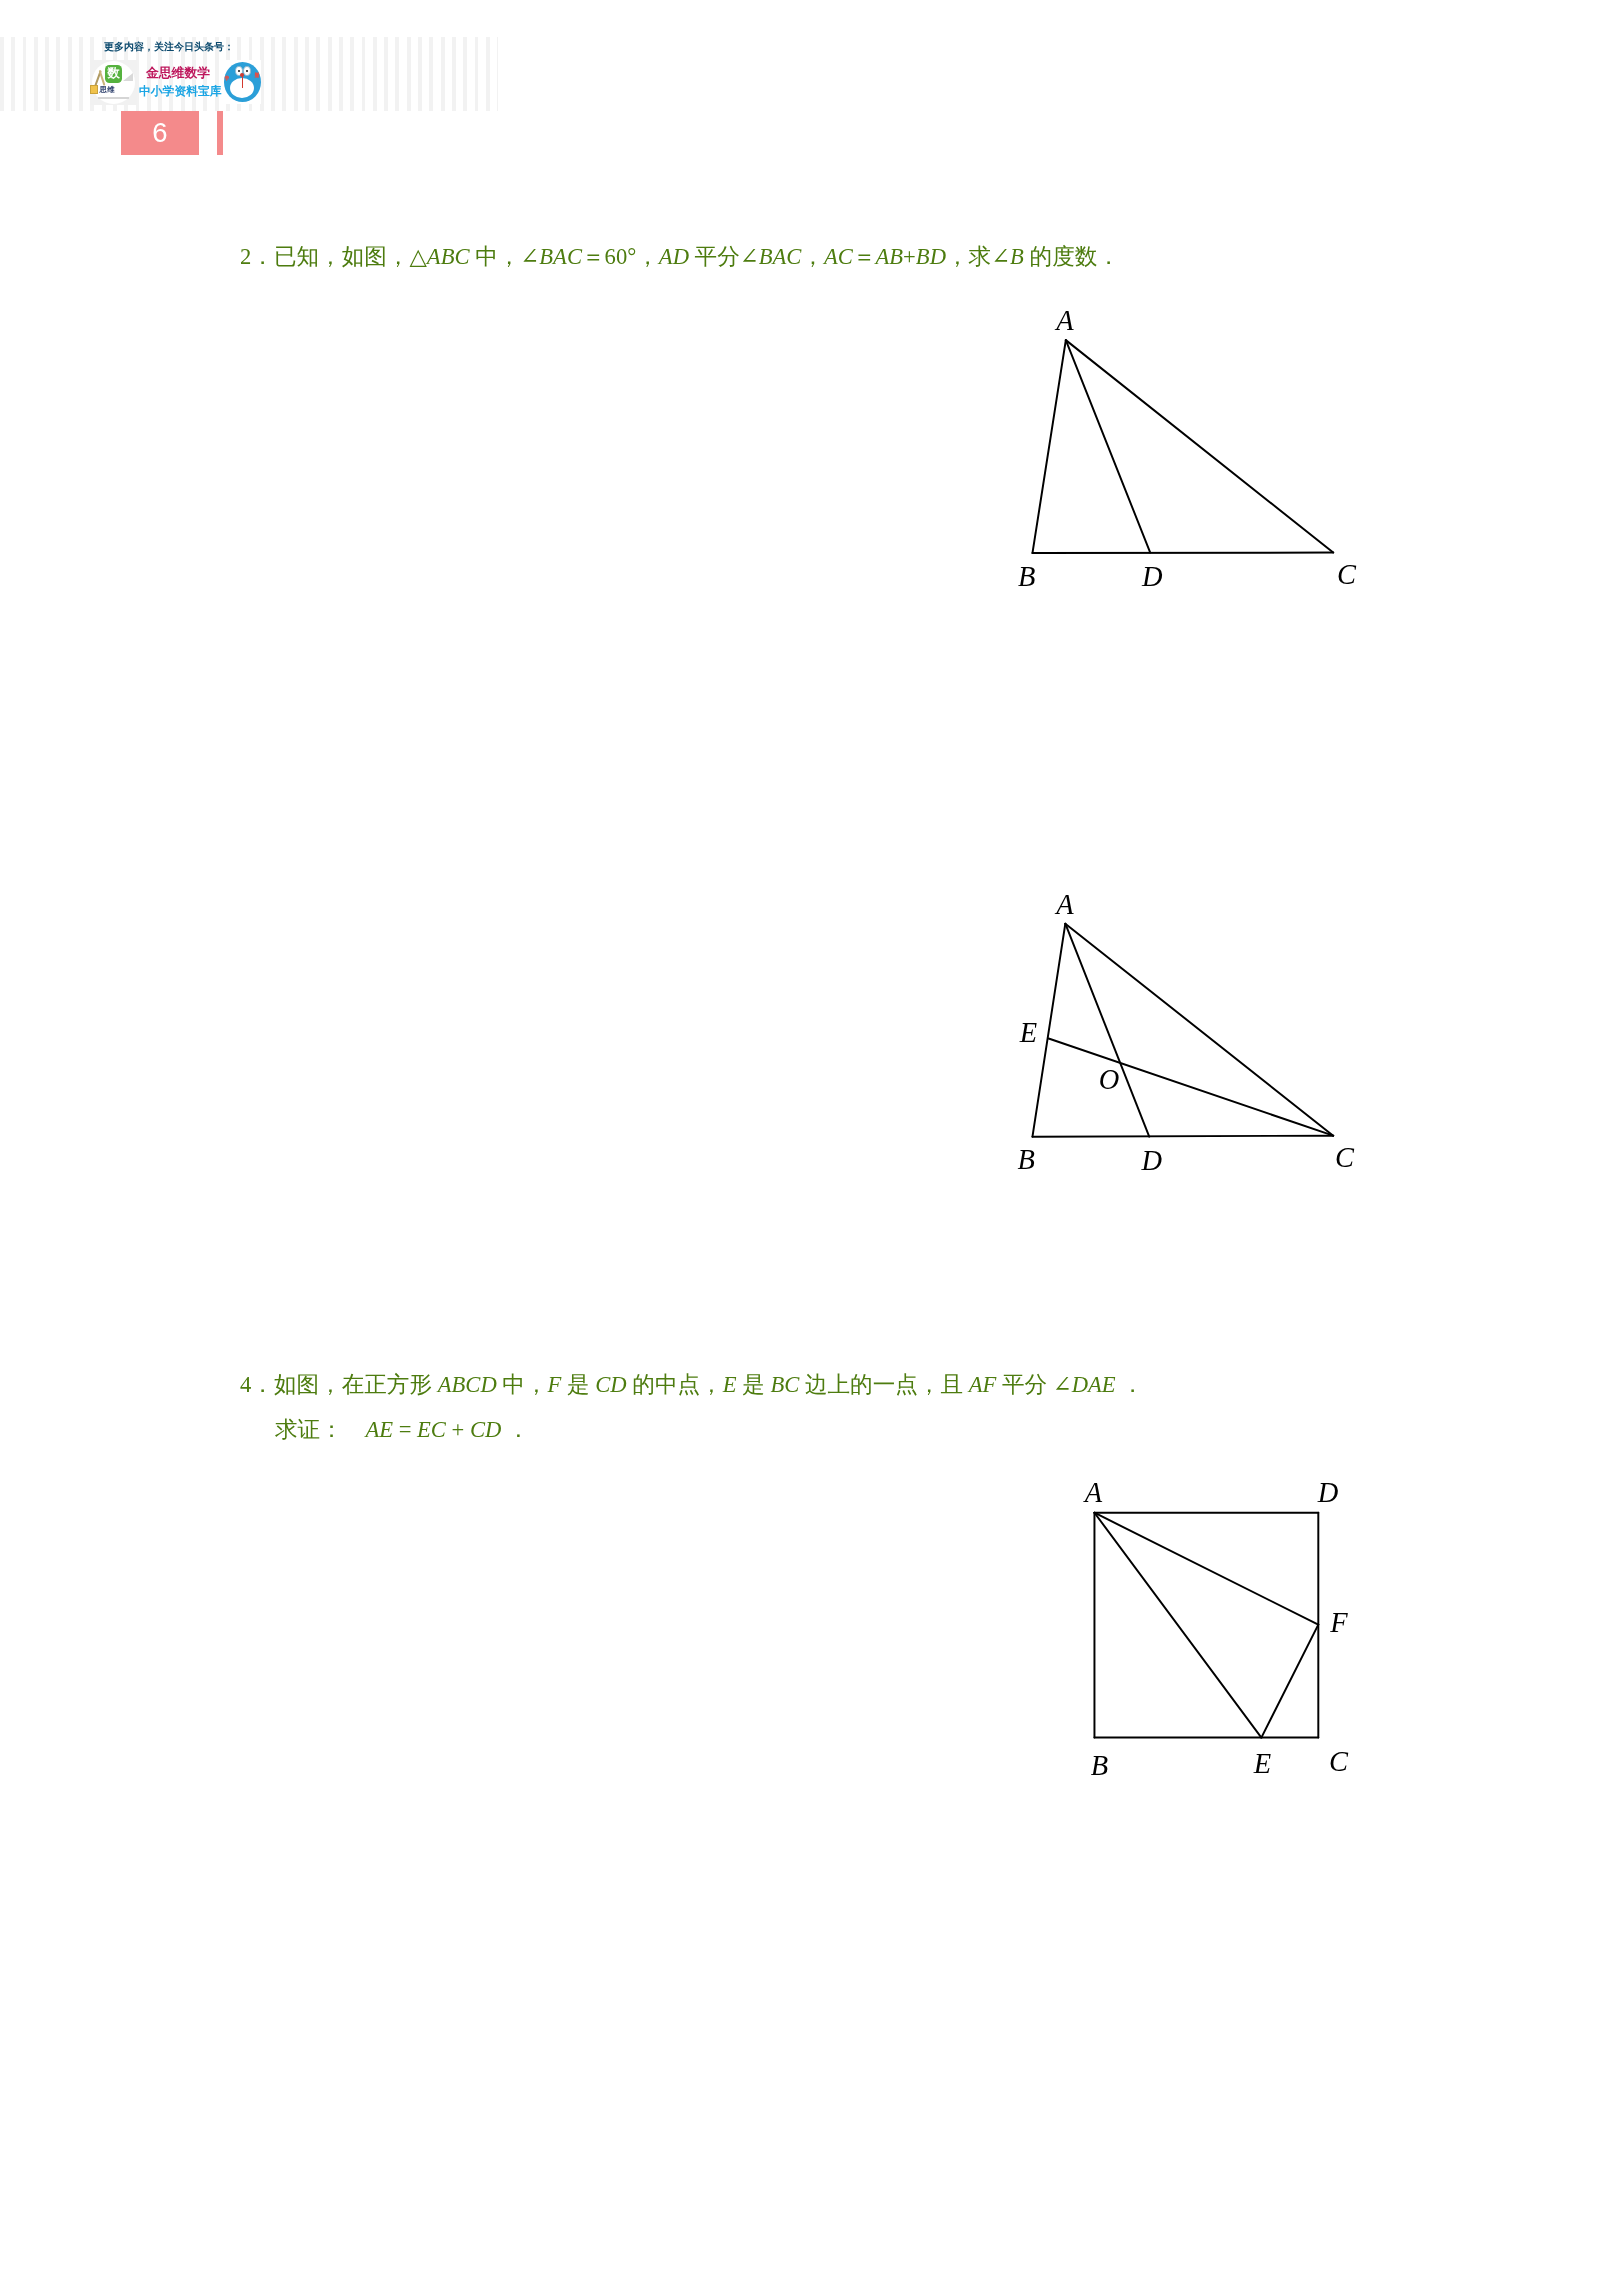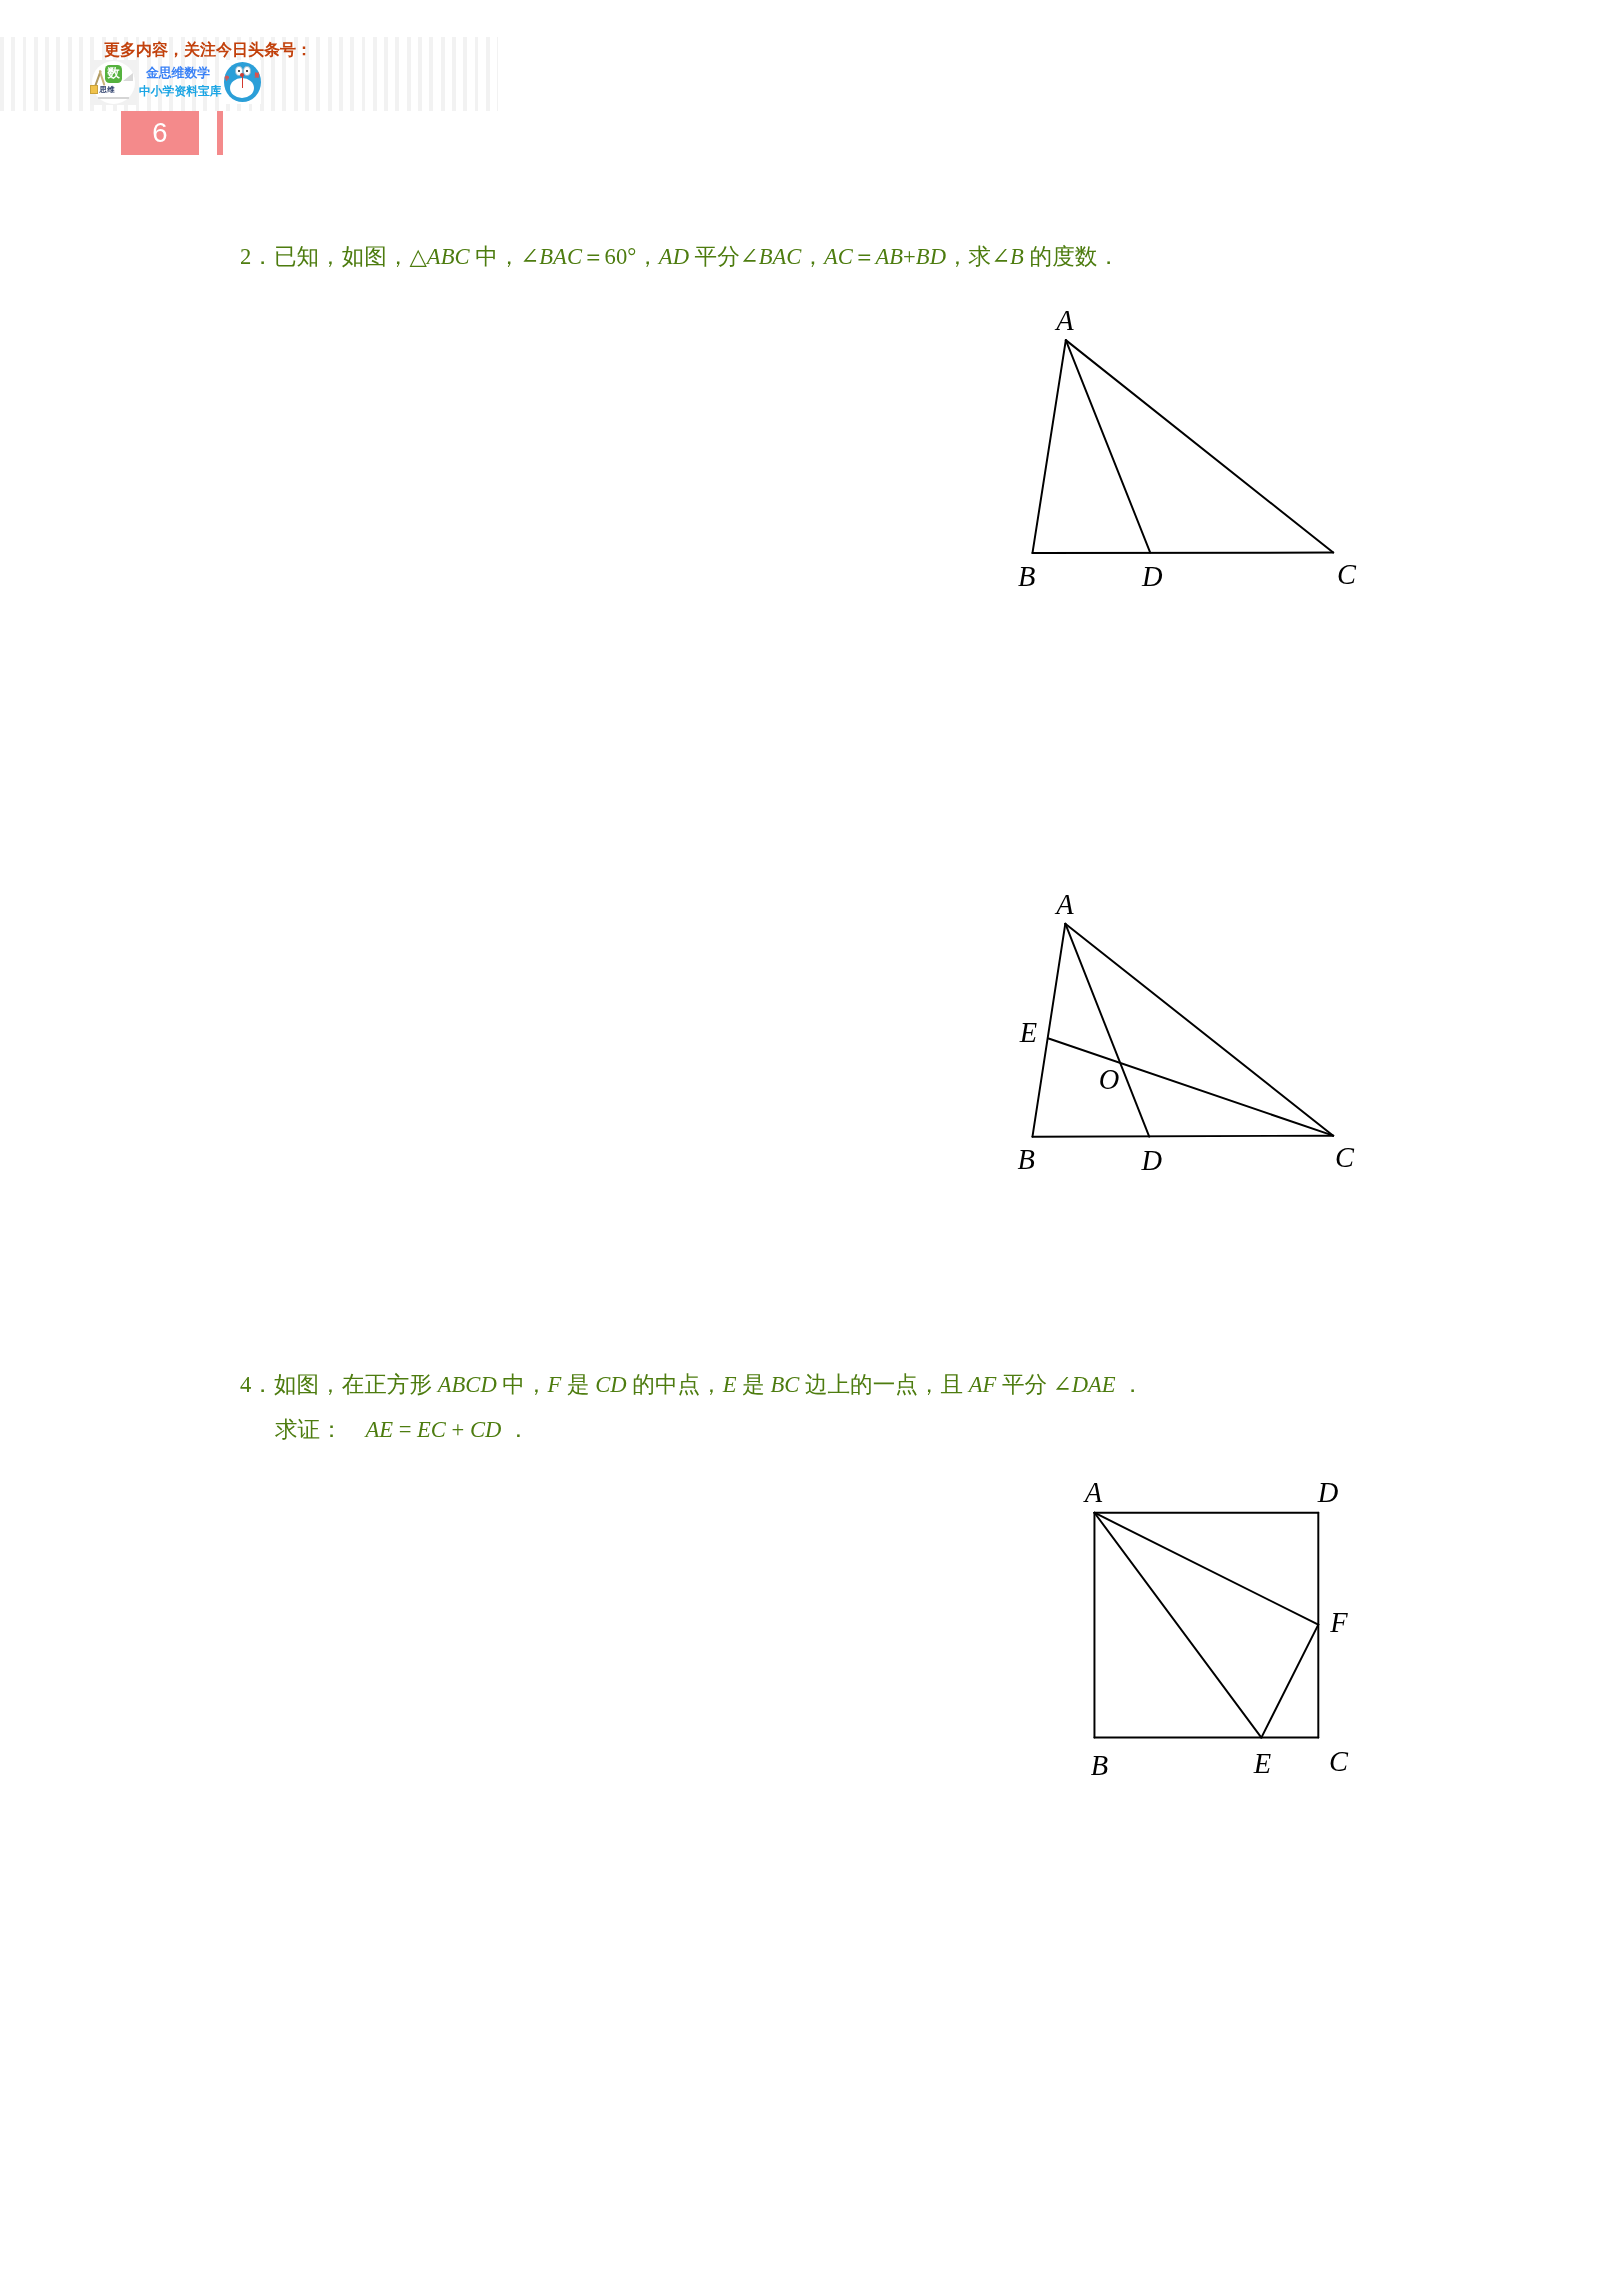--- a/index.html
+++ b/index.html
@@ -6,21 +6,21 @@
   .page{position:relative;width:1623px;height:2295px;background:#ffffff;overflow:hidden;
         font-family:"Liberation Serif","DejaVu Serif",serif;color:#000;}
 
   
   .stripes{position:absolute;left:0;top:37px;width:498px;height:74px;
            background:repeating-linear-gradient(90deg,#f2f2f2 0 3.9px,#ffffff 3.9px 11.3px);}
 
   
   .notice{position:absolute;left:104px;top:40px;white-space:nowrap;
           font-family:"Liberation Sans","DejaVu Sans",sans-serif;font-weight:bold;
-          font-size:16px;color:#c2410c;}
+          font-size:10px;color:#0c4a6e;}
   .brand1{position:absolute;left:146px;top:65px;white-space:nowrap;
           font-family:"Liberation Sans","DejaVu Sans",sans-serif;font-weight:bold;font-size:12.8px;}
   .brand2{position:absolute;left:139px;top:84px;white-space:nowrap;
           font-family:"Liberation Sans","DejaVu Sans",sans-serif;font-weight:bold;font-size:11.8px;text-align:center;}
 
   
   .logoL{position:absolute;left:90px;top:60px;width:47px;height:45px;background:#f1f1f1;}
   .logoL .circ{position:absolute;left:2px;top:1px;width:43px;height:43px;background:#fff;border-radius:50%;}
   .logoL .pen1{position:absolute;left:6.9px;top:9.8px;width:2px;height:16.7px;background:#b09a62;transform:rotate(20deg);border-radius:1px;}
   .logoL .pen2{position:absolute;left:10.8px;top:9.8px;width:1.5px;height:15.7px;background:#c9b37a;transform:rotate(-18deg);border-radius:1px;}
@@ -85,21 +85,21 @@
   <div class="logoL">
     <div class="circ"></div>
     <div class="pen1"></div>
     <div class="pen2"></div>
     <div class="tri"></div>
     <div class="shu" style="background: rgb(85, 178, 62);">数</div>
     <div class="sw"><span class="yb"></span><span>思维</span></div>
     <div class="tag"></div>
   </div>
 
-  <div class="brand1" style="color: #3b82f6;">金思维数学</div>
+  <div class="brand1" style="color: #be185d;">金思维数学</div>
   <div class="brand2" style="color: rgb(27, 165, 228);">中小学资料宝库</div>
 
   <div class="logoR">
     <div class="circ" style="background: rgb(43, 159, 216);"></div>
     <div class="vtxt l">中小学</div>
     <div class="vtxt r">资料宝库</div>
     <div class="face"></div>
     <div class="eye l">
         <div class="pupil"></div>
       </div>

